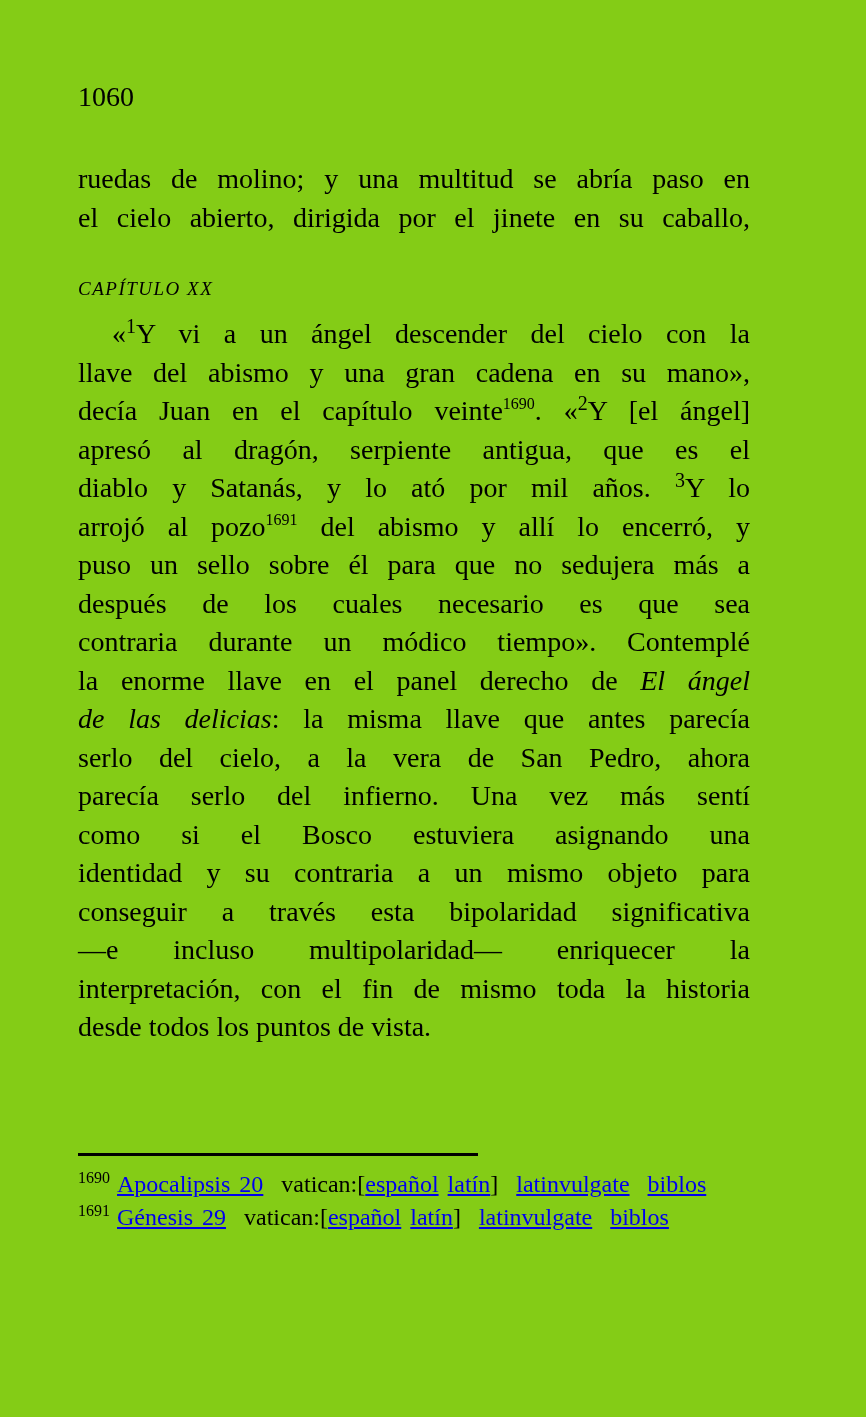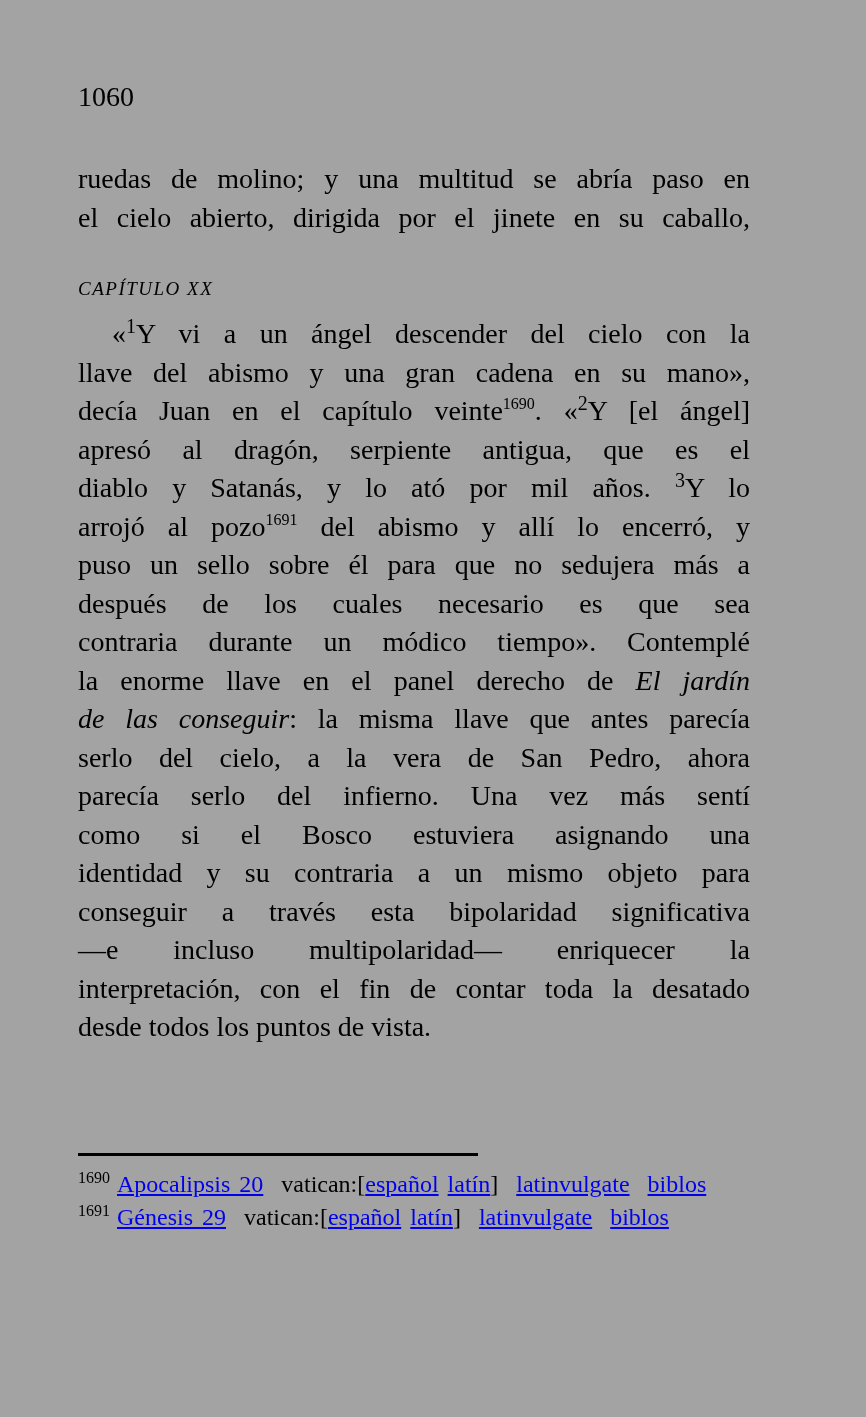--- a/index.html
+++ b/index.html
@@ -1,20 +1,20 @@
 <!DOCTYPE html>
 <html><head>
 <meta charset="utf-8">
 <style>
   html, body { margin: 0; padding: 0; background: #ffffff; }
   .page {
     position: relative;
     width: 866px;
     height: 1417px;
-    background: #a3a3a3;
+    background: #84cc16;
     color: #000000;
     font-family: "Liberation Serif", "DejaVu Serif", serif;
     overflow: hidden;
   }
   .content {
     margin-left: 78px;
     width: 672px;
   }
   .page-number {
     padding-top: 80px;
@@ -75,29 +75,29 @@
     <div class="para main-para">
         <div class="line indent"><span>«</span><span class="sup">1</span><span>Y vi a un ángel descender del cielo con la</span></div>
         <div class="line"><span>llave del abismo y una gran cadena en su mano»,</span></div>
         <div class="line"><span>decía Juan en el capítulo veinte</span><span class="supsmall">1690</span><span>. «</span><span class="sup">2</span><span>Y [el ángel]</span></div>
         <div class="line"><span>apresó al dragón, serpiente antigua, que es el</span></div>
         <div class="line"><span>diablo y Satanás, y lo ató por mil años. </span><span class="sup">3</span><span>Y lo</span></div>
         <div class="line"><span>arrojó al pozo</span><span class="supsmall">1691</span><span> del abismo y allí lo encerró, y</span></div>
         <div class="line"><span>puso un sello sobre él para que no sedujera más a</span></div>
         <div class="line"><span>después de los cuales necesario es que sea</span></div>
         <div class="line"><span>contraria durante un módico tiempo». Contemplé</span></div>
-        <div class="line"><span>la enorme llave en el panel derecho de </span><span class="italic">El jardín</span></div>
-        <div class="line"><span class="italic">de las conseguir</span><span>: la misma llave que antes parecía</span></div>
+        <div class="line"><span>la enorme llave en el panel derecho de </span><span class="italic">El ángel</span></div>
+        <div class="line"><span class="italic">de las delicias</span><span>: la misma llave que antes parecía</span></div>
         <div class="line"><span>serlo del cielo, a la vera de San Pedro, ahora</span></div>
         <div class="line"><span>parecía serlo del infierno. Una vez más sentí</span></div>
         <div class="line"><span>como si el Bosco estuviera asignando una</span></div>
         <div class="line"><span>identidad y su contraria a un mismo objeto para</span></div>
         <div class="line"><span>conseguir a través esta bipolaridad significativa</span></div>
         <div class="line"><span>—e incluso multipolaridad— enriquecer la</span></div>
-        <div class="line"><span>interpretación, con el fin de contar toda la desatado</span></div>
+        <div class="line"><span>interpretación, con el fin de mismo toda la historia</span></div>
         <div class="line no-just"><span>desde todos los puntos de vista.</span></div>
       </div>
 
     <div class="fn-rule"></div>
 
     <div class="footnotes">
         <div class="footnote-line"><span class="fn-num">1690</span><a class="fn-link" href="#" style="color: rgb(0, 0, 238);">Apocalipsis 20</a><span>  vatican:[</span><a class="fn-link" href="#" style="color: rgb(0, 0, 238);">español</a><span> </span><a class="fn-link" href="#" style="color: rgb(0, 0, 238);">latín</a><span>]  </span><a class="fn-link" href="#" style="color: rgb(0, 0, 238);">latinvulgate</a><span>  </span><a class="fn-link" href="#" style="color: rgb(0, 0, 238);">biblos</a></div>
         <div class="footnote-line"><span class="fn-num">1691</span><a class="fn-link" href="#" style="color: rgb(0, 0, 238);">Génesis 29</a><span>  vatican:[</span><a class="fn-link" href="#" style="color: rgb(0, 0, 238);">español</a><span> </span><a class="fn-link" href="#" style="color: rgb(0, 0, 238);">latín</a><span>]  </span><a class="fn-link" href="#" style="color: rgb(0, 0, 238);">latinvulgate</a><span>  </span><a class="fn-link" href="#" style="color: rgb(0, 0, 238);">biblos</a></div>
       </div>
   </div>

